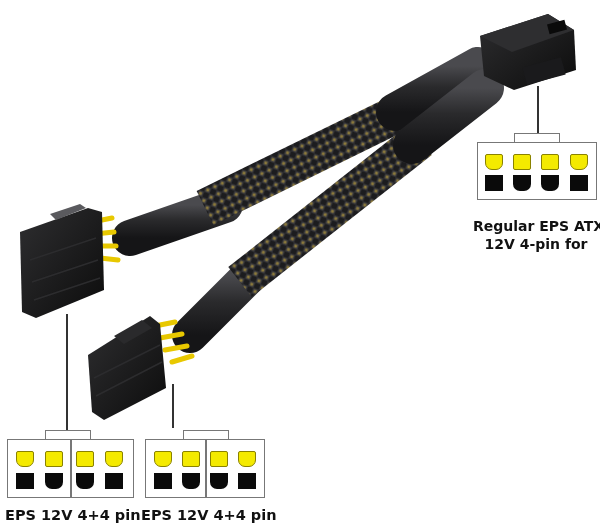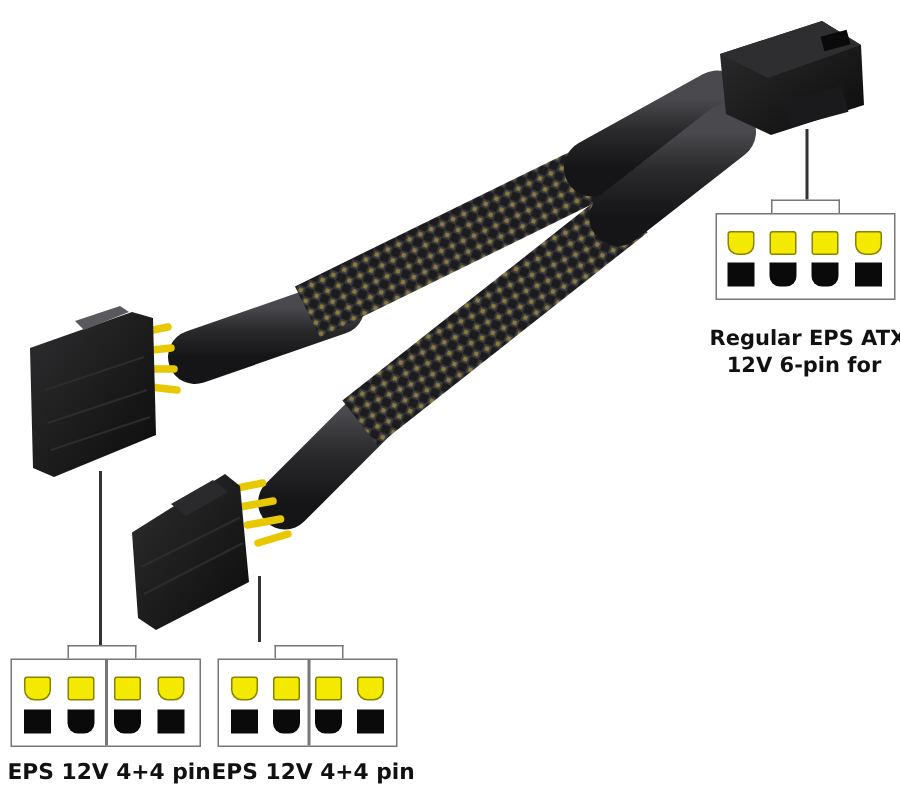--- a/index.html
+++ b/index.html
@@ -98,21 +98,21 @@
     <div class="pin yellow sq" style="left:35px; top:11px;"></div>
     <div class="pin yellow sq" style="left:63px; top:11px;"></div>
     <div class="pin yellow" style="left:92px; top:11px;"></div>
     <div class="pin black" style="left:7px; top:32px;"></div>
     <div class="pin black rnd" style="left:35px; top:32px;"></div>
     <div class="pin black rnd" style="left:63px; top:32px;"></div>
     <div class="pin black" style="left:92px; top:32px;"></div>
   </div>
   <div class="label" style="left:-4px; top:70px; width:126px;margin-top:15px;">
     <span>Regular EPS ATX</span>
-    <span>12V  6-pin for</span>
+    <span>12V  4-pin for</span>
   </div>
 </div>
 
 <div class="pin-diagram" style="left:7px; top:430px; width:130px; height:100px;">
   <div class="pin-tab" style="left:38px; top:0; width:44px;"></div>
   <div class="pin-box" style="left:0; top:9px; width:127px; height:59px;">
     <div class="pin-divider" style="left:62px;"></div>
     <div class="pin yellow" style="left:8px; top:11px;"></div>
     <div class="pin yellow sq" style="left:37px; top:11px;"></div>
     <div class="pin yellow sq" style="left:68px; top:11px;"></div>

